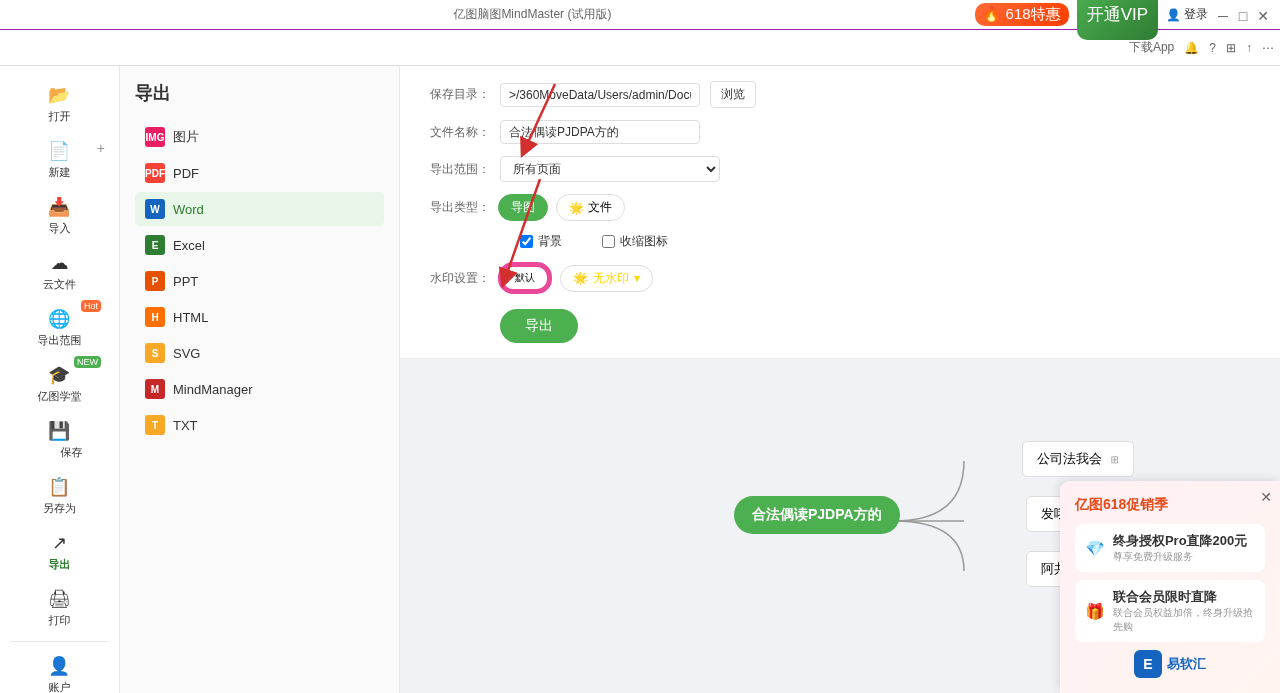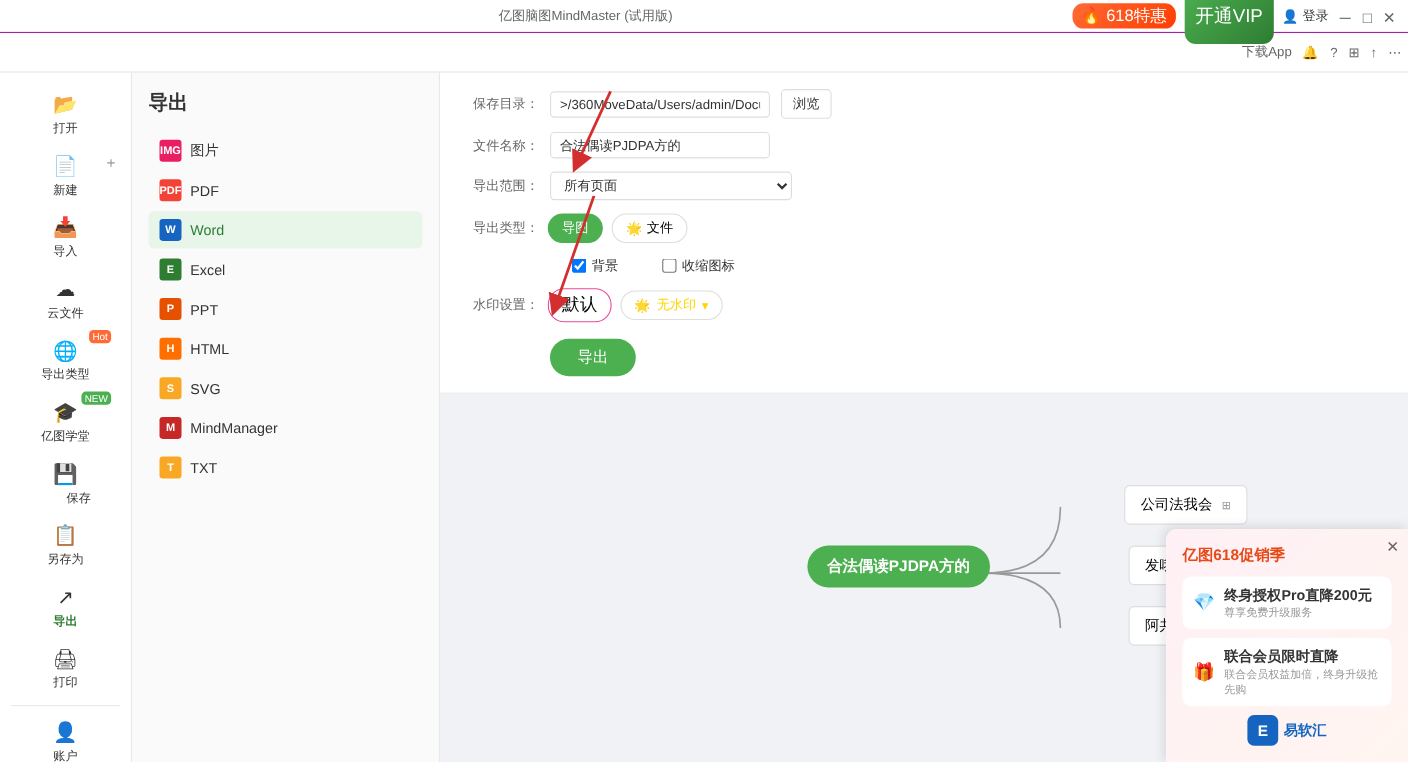--- a/index.html
+++ b/index.html
@@ -159,25 +159,25 @@
     }
     .type-btn.active { background: #4caf50; color: #fff; border-color: #4caf50; }
     .type-btn-file { display: flex; align-items: center; gap: 4px; }
 
     .checkbox-row { display: flex; align-items: center; gap: 20px; margin-bottom: 12px; margin-left: 80px; }
     .checkbox-item { display: flex; align-items: center; gap: 5px; font-size: 12px; color: #333; padding-left: 20px; }
     .checkbox-item input { cursor: pointer; }
 
     .watermark-row { display: flex; align-items: center; gap: 8px; margin-bottom: 15px; }
     .btn-default {
-      border: 1px solid #ec4899;
+      border: 5px solid #ec4899;
       background: #fff;
       border-radius: 15px;
       padding: 4px 12px;
-      font-size: 16px;
+      font-size: 10px;
       cursor: pointer;
     }
     .watermark-select {
       border: 1px solid #ddd;
       border-radius: 15px;
       padding: 4px 12px;
       font-size: 12px;
       background: #fff;
       cursor: pointer;
       display: flex;
@@ -343,21 +343,21 @@
         <div class="sidebar-item">
           <span class="sidebar-icon">📥</span>
           <span style="font-size:11px;">导入</span>
         </div>
         <div class="sidebar-item">
           <span class="sidebar-icon">☁</span>
           <span style="font-size:11px;">云文件</span>
         </div>
         <div class="sidebar-item">
           <span class="sidebar-icon">🌐</span>
-          <span style="font-size:11px;">导出类型</span>
+          <span style="font-size:11px;">导出范围</span>
           <span class="sidebar-badge badge-hot">Hot</span>
         </div>
         <div class="sidebar-item">
           <span class="sidebar-icon">🎓</span>
           <span style="font-size:11px;">亿图学堂</span>
           <span class="sidebar-badge badge-new">NEW</span>
         </div>
         <div class="sidebar-item">
           <span class="sidebar-icon">💾</span>
           <span style="font-size:11px;margin-left:24px;">保存</span>

